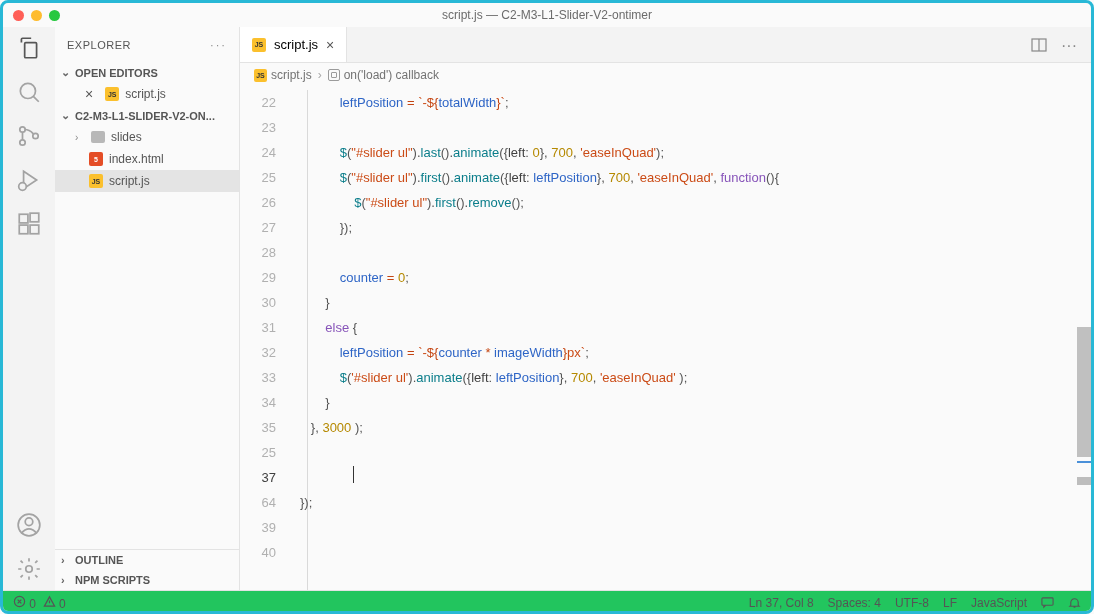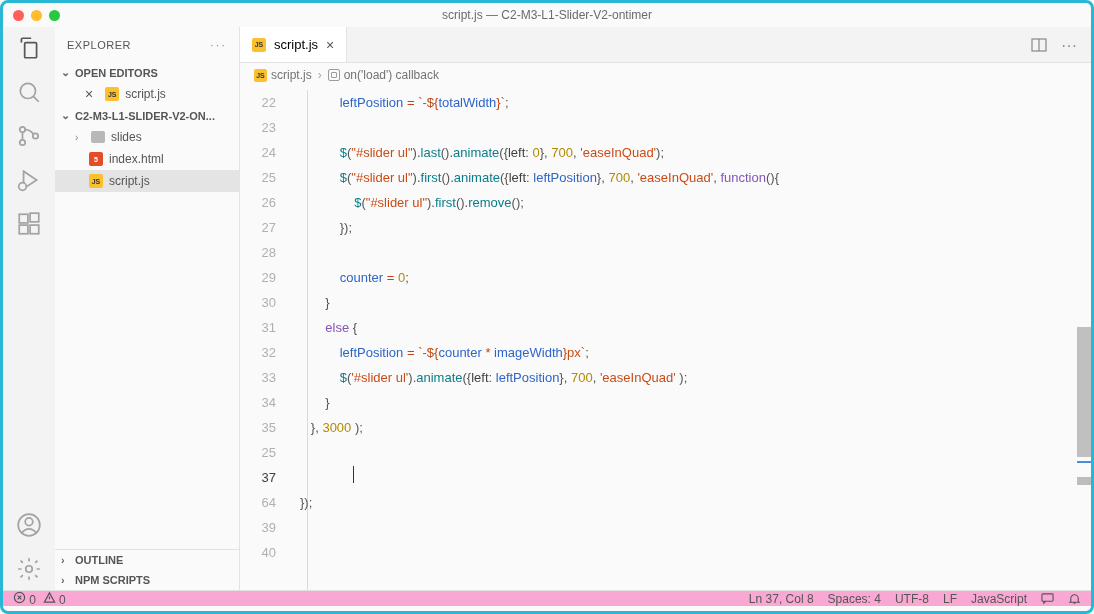--- a/index.html
+++ b/index.html
@@ -57,21 +57,21 @@
 .tok-s { color: #cb4b16; }
 .tok-f { color: #0a7d8a; }
 .tok-p { color: #404040; }
 .tok-o { color: #c44512; }
 .tok-n { color: #b58900; }
 .tok-k { color: #8754b9; }
 .minimap { position: absolute; right: 0; top: 60px; width: 14px; height: 460px; }
 .mm-thumb { position: absolute; right: 0; width: 14px; background: #c0c0c0; border-radius: 0; }
 .mm-mark { position: absolute; right: 0; width: 14px; height: 2px; background: #4a90d9; }
 .mm-cursor { position: absolute; right: 0; width: 14px; height: 8px; background: #333; opacity: .3; }
-.statusbar { height: 16px; background: #f9a8d4; border-top: 1px solid #e3e3e3; display: flex; align-items: center; font-size: 12px; color: #555; padding: 0 10px; justify-content: space-between; }
+.statusbar { height: 24px; background: #22c55e; border-top: 1px solid #e3e3e3; display: flex; align-items: center; font-size: 12px; color: #555; padding: 0 10px; justify-content: space-between; }
 .sb-l, .sb-r { display: flex; gap: 14px; align-items: center; }
 .sb-r > * { cursor: pointer; }
 .sm-ico { width: 13px; height: 13px; display: inline-flex; align-items: center; }
 </style>
 </head>
 <body>
 
 <div class="titlebar">
   <div class="tl-dots">
     <div class="dot r"></div>

